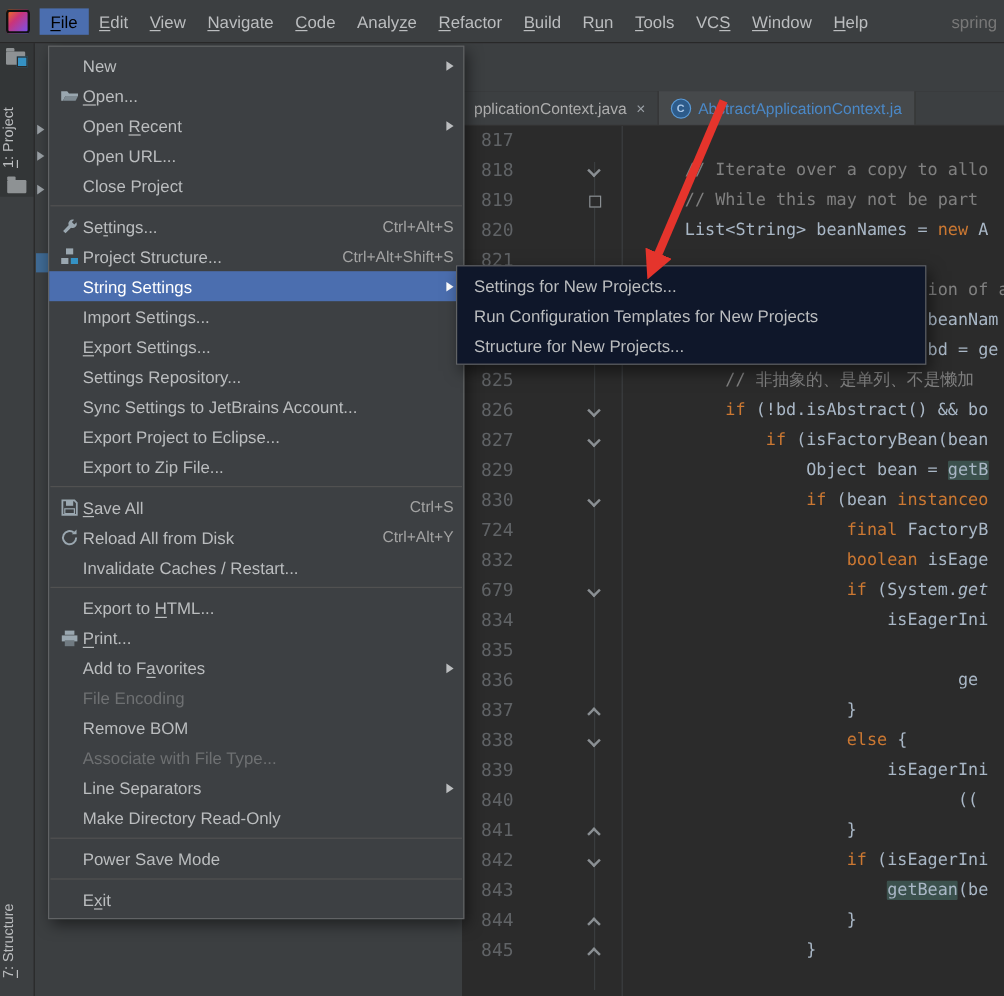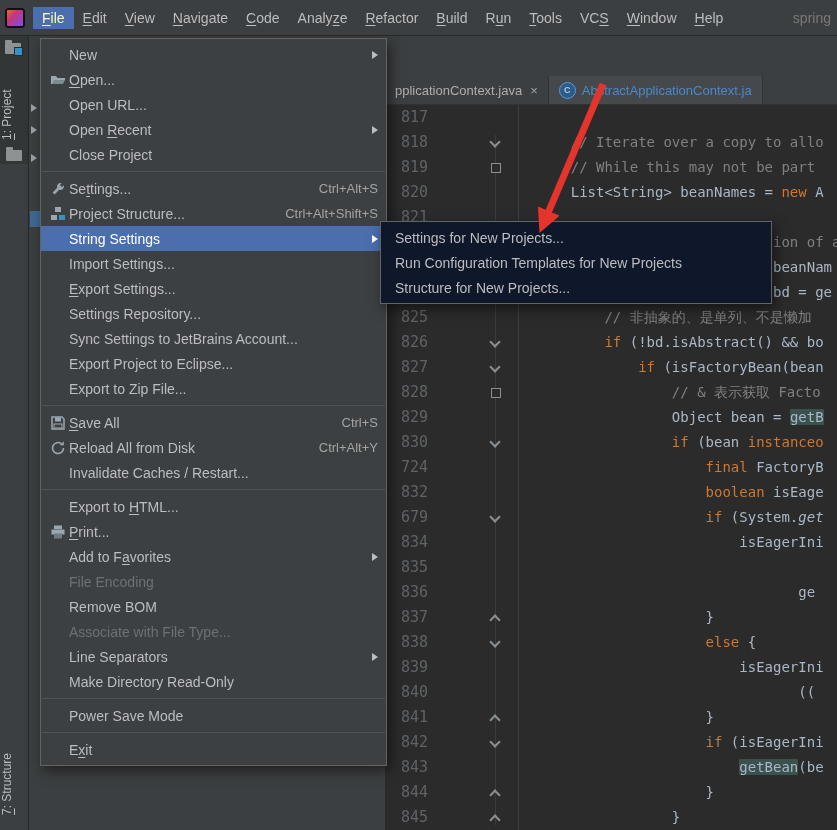--- a/index.html
+++ b/index.html
@@ -5,21 +5,21 @@
   html,body{margin:0;padding:0;background:#1e1e1e;}
   .app{position:relative;width:837px;height:830px;background:#2b2b2b;overflow:hidden;
        font-family:"Liberation Sans",sans-serif;-webkit-font-smoothing:antialiased;}
   
   .titlebar{position:absolute;left:0;top:0;width:837px;height:35px;background:#3c3f41;
             border-bottom:1px solid #282828;display:flex;align-items:center;z-index:40;}
   .app-logo{width:20px;height:20px;margin:0 8px 0 5px;border-radius:3px;
             background:linear-gradient(135deg,#f97a12 0%,#c9347a 40%,#6b57ff 100%);
             box-shadow:inset 0 0 0 2px #111;}
   .mb-item{padding:3px 9px;color:#bbbdbf;font-size:14px;border-radius:0;cursor:default;}
-  .mb-item.sel{background:#4b6eaf;color:#fef9c3;}
+  .mb-item.sel{background:#4b6eaf;color:#000000;}
   .mb-item u{text-underline-offset:2px;}
   .win-title{margin-left:auto;padding-right:6px;color:#787878;font-size:14px;white-space:nowrap;}
   
   .leftbar{position:absolute;left:0;top:35px;width:28px;height:795px;background:#3c3f41;
            border-right:1px solid #282828;z-index:5;}
   .vlabel{position:absolute;left:0;width:28px;color:#bbbdbf;font-size:12px;white-space:nowrap;
           writing-mode:vertical-rl;transform:rotate(180deg);text-align:center;}
   .twicon{position:absolute;}
   .proj-btn-bg{position:absolute;left:0;top:1px;width:28px;height:128px;background:rgba(0,0,0,.14);}
   
@@ -112,21 +112,20 @@
         <div class="cl"><span class="ln">818</span><span class="fold f-open"></span><span class="ct"><span class="tok-c">    // Iterate over a copy to allo</span></span></div>
         <div class="cl"><span class="ln">819</span><span class="fold f-box"></span><span class="ct"><span class="tok-c">    // While this may not be part</span></span></div>
         <div class="cl"><span class="ln">820</span><span class="ct"><span class="tok-d">    List&lt;String&gt; beanNames = </span><span class="tok-k">new</span><span class="tok-d"> A</span></span></div>
         <div class="cl"><span class="ln">821</span><span class="ct"></span></div>
         <div class="cl"><span class="ln">822</span><span class="ct"><span class="tok-c">                            ion of a</span></span></div>
         <div class="cl"><span class="ln">823</span><span class="ct"><span class="tok-d">                            beanNam</span></span></div>
         <div class="cl"><span class="ln">824</span><span class="ct"><span class="tok-d">                            bd = ge</span></span></div>
         <div class="cl"><span class="ln">825</span><span class="ct"><span class="tok-c">        // 非抽象的、是单列、不是懒加</span></span></div>
         <div class="cl"><span class="ln">826</span><span class="fold f-open"></span><span class="ct"><span class="tok-d">        </span><span class="tok-k">if</span><span class="tok-d"> (!bd.isAbstract() &amp;&amp; bo</span></span></div>
         <div class="cl"><span class="ln">827</span><span class="fold f-open"></span><span class="ct"><span class="tok-d">            </span><span class="tok-k">if</span><span class="tok-d"> (isFactoryBean(bean</span></span></div>
-        <div class="cl"><span class="ln">828</span><span class="fold f-box"></span><span class="ct"><span class="tok-c">                // &amp; 表示获取 Facto</span></span></div>
         <div class="cl"><span class="ln">829</span><span class="ct"><span class="tok-d">                Object bean = </span><span class="tok-h">getB</span></span></div>
         <div class="cl"><span class="ln">830</span><span class="fold f-open"></span><span class="ct"><span class="tok-d">                </span><span class="tok-k">if</span><span class="tok-d"> (bean </span><span class="tok-k">instanceo</span></span></div>
         <div class="cl"><span class="ln">724</span><span class="ct"><span class="tok-d">                    </span><span class="tok-k">final</span><span class="tok-d"> FactoryB</span></span></div>
         <div class="cl"><span class="ln">832</span><span class="ct"><span class="tok-d">                    </span><span class="tok-k">boolean</span><span class="tok-d"> isEage</span></span></div>
         <div class="cl"><span class="ln">679</span><span class="fold f-open"></span><span class="ct"><span class="tok-d">                    </span><span class="tok-k">if</span><span class="tok-d"> (System.</span><span class="tok-i">get</span></span></div>
         <div class="cl"><span class="ln">834</span><span class="ct"><span class="tok-d">                        isEagerIni</span></span></div>
         <div class="cl"><span class="ln">835</span><span class="ct"></span></div>
         <div class="cl"><span class="ln">836</span><span class="ct"><span class="tok-d">                               ge</span></span></div>
         <div class="cl"><span class="ln">837</span><span class="fold f-close"></span><span class="ct"><span class="tok-d">                    }</span></span></div>
         <div class="cl"><span class="ln">838</span><span class="fold f-open"></span><span class="ct"><span class="tok-d">                    </span><span class="tok-k">else</span><span class="tok-d"> {</span></span></div>
@@ -184,26 +183,26 @@
         <span class="mi-ic">
           <svg width="16" height="16" viewBox="0 0 16 16">
             <path d="M1 4h5l1.5 2H15v2H4.5L2.5 12H1z" fill="#9aa7b0"></path>
             <path d="M4.5 8H15l-2 4H2.5z" fill="#7e8a92"></path>
           </svg>
         </span>
         <span class="mi-label"><u>O</u>pen...</span>
       </div>
       <div class="mi">
         <span class="mi-ic"></span>
+        <span class="mi-label">Open <u>R</u>ecent</span>
+        <span class="mi-arrow"></span>
+      </div>
+      <div class="mi">
+        <span class="mi-ic"></span>
         <span class="mi-label">Open URL...</span>
-      </div>
-      <div class="mi">
-        <span class="mi-ic"></span>
-        <span class="mi-label">Open <u>R</u>ecent</span>
-        <span class="mi-arrow"></span>
       </div>
       <div class="mi">
         <span class="mi-ic"></span>
         <span class="mi-label">Close Project</span>
       </div>
       <div class="msep"></div>
       <div class="mi">
         <span class="mi-ic">
           <svg width="16" height="16" viewBox="0 0 16 16">
             <path d="M13.8 4.2a3.6 3.6 0 0 1-4.6 4.6L4.6 13.4 2.6 11.4 7.2 6.8A3.6 3.6 0 0 1 11.8 2.2L9.9 4.1l2 2z" fill="#9aa7b0"></path>

